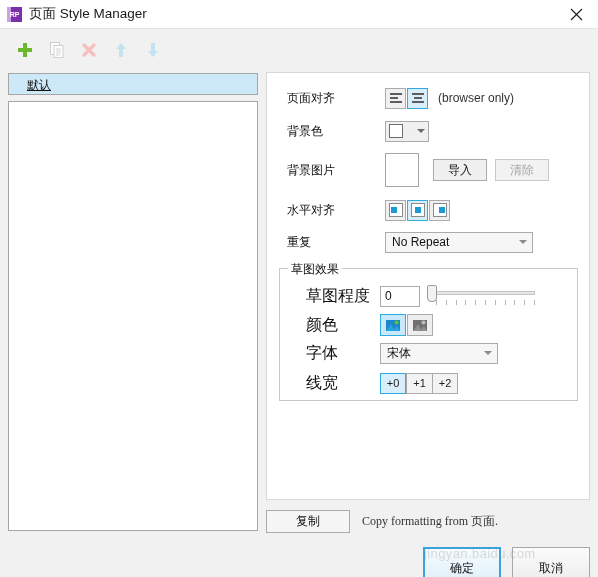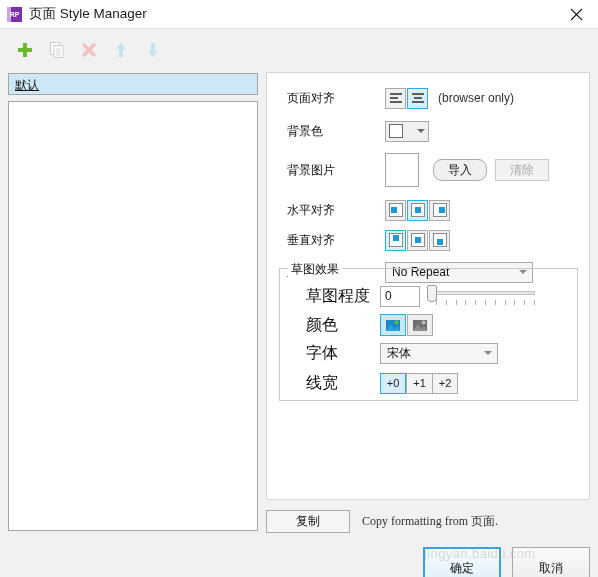--- a/index.html
+++ b/index.html
@@ -96,21 +96,21 @@
     left: 8px;
     top: 3px;
     width: 250px;
   }
   .style-item {
     height: 22px;
     line-height: 22px;
     border: 1px solid #a6a6a6;
     background: #cde8f6;
     box-sizing: border-box;
-    padding-left: 6px;
+    padding-left: 18px;
     font-size: 12px;
     color: #111;
     font-family: "Liberation Sans", "DejaVu Sans", sans-serif;
     text-decoration: underline;
   }
   .style-list {
     margin-top: 6px;
     height: 430px;
     border: 1px solid #a6a6a6;
     background: #ffffff;
@@ -502,21 +502,21 @@
       <div class="prop-label">背景色</div>
       <div class="color-picker">
         <div class="color-swatch"></div>
         <div class="caret"></div>
       </div>
     </div>
 
     <div class="prop-row" style="margin-top:11px;">
       <div class="prop-label">背景图片</div>
       <div class="img-preview"></div>
-      <div class="btn" style="margin-left:14px;width:54px;border-radius:9px;">导入</div>
+      <div class="btn" style="margin-left:14px;width:54px;">导入</div>
       <div class="btn disabled" style="margin-left:8px;width:54px;">清除</div>
     </div>
 
     <div class="prop-row" style="margin-top:12px;">
       <div class="prop-label">水平对齐</div>
       <div class="seg">
         <div class="seg-btn">
           <svg width="14" height="14" viewBox="0 0 14 14">
             <rect x="0.5" y="0.5" width="13" height="13" fill="#ffffff" stroke="#8a8a8a"></rect>
             <rect x="2" y="4" width="6" height="6" fill="#1b9ad6"></rect>
@@ -530,43 +530,20 @@
         </div>
         <div class="seg-btn">
           <svg width="14" height="14" viewBox="0 0 14 14">
             <rect x="0.5" y="0.5" width="13" height="13" fill="#ffffff" stroke="#8a8a8a"></rect>
             <rect x="6" y="4" width="6" height="6" fill="#1b9ad6"></rect>
           </svg>
         </div>
       </div>
     </div>
 
-    <div class="prop-row" style="margin-top:8px;">
-      <div class="prop-label">垂直对齐</div>
-      <div class="seg">
-        <div class="seg-btn sel">
-          <svg width="14" height="14" viewBox="0 0 14 14">
-            <rect x="0.5" y="0.5" width="13" height="13" fill="#ffffff" stroke="#8a8a8a"></rect>
-            <rect x="4" y="2" width="6" height="6" fill="#1b9ad6"></rect>
-          </svg>
-        </div>
-        <div class="seg-btn">
-          <svg width="14" height="14" viewBox="0 0 14 14">
-            <rect x="0.5" y="0.5" width="13" height="13" fill="#ffffff" stroke="#8a8a8a"></rect>
-            <rect x="4" y="4" width="6" height="6" fill="#1b9ad6"></rect>
-          </svg>
-        </div>
-        <div class="seg-btn">
-          <svg width="14" height="14" viewBox="0 0 14 14">
-            <rect x="0.5" y="0.5" width="13" height="13" fill="#ffffff" stroke="#8a8a8a"></rect>
-            <rect x="4" y="6" width="6" height="6" fill="#1b9ad6"></rect>
-          </svg>
-        </div>
-      </div>
-    </div>
 
     <div class="prop-row" style="margin-top:10px;">
       <div class="prop-label">重复</div>
       <div class="dropdown">
         <span>No Repeat</span>
         <span class="caret"></span>
       </div>
     </div>
 
     <div class="groupbox">

